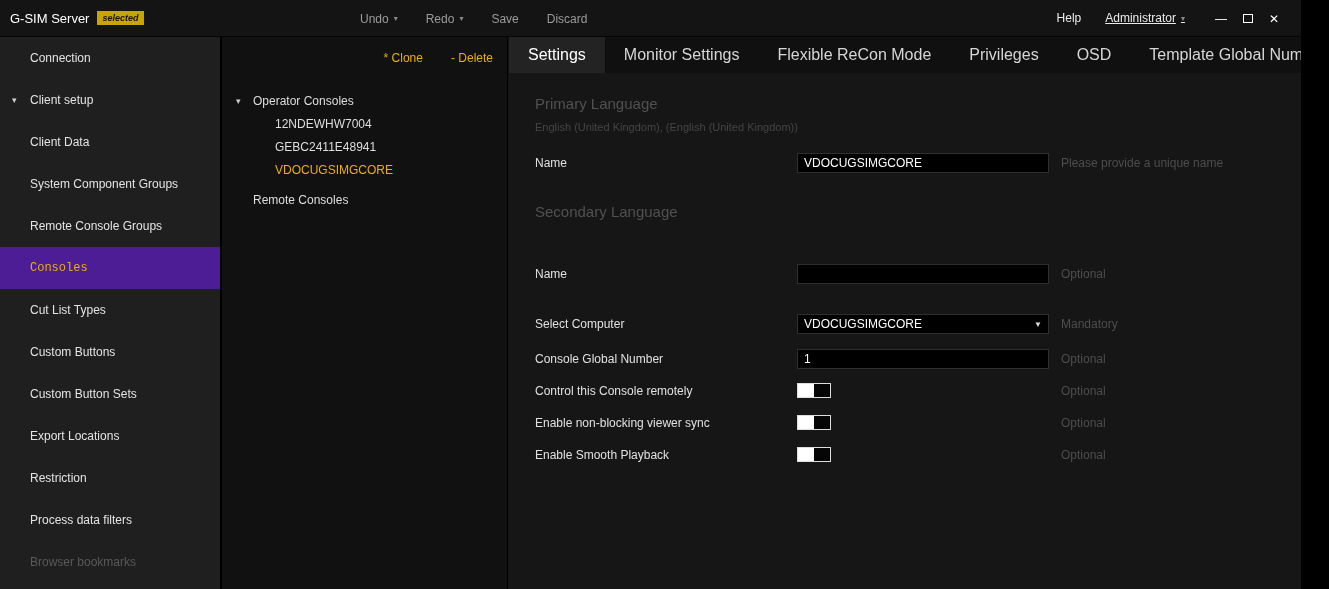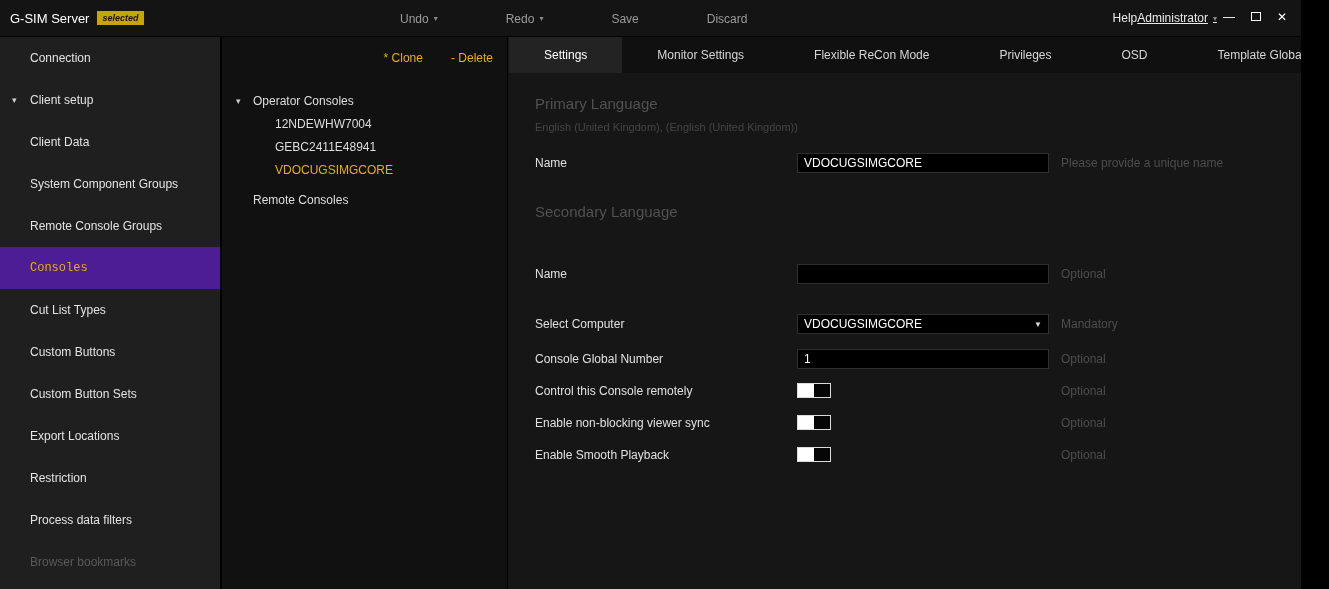--- a/index.html
+++ b/index.html
@@ -4,23 +4,23 @@
 <style>
   * { margin:0; padding:0; box-sizing:border-box; }
   body { background:#000; font-family:"Liberation Sans", sans-serif; }
   .app { width:1301px; height:589px; position:relative; overflow:hidden; background:#161616; color:#ddd; }
 
   
   .topbar { height:37px; background:#141414; border-bottom:1px solid #050505; display:flex; align-items:center; position:relative; }
   .title { margin-left:10px; font-size:13px; color:#fff; }
   .badge { margin-left:8px; background:#c9a406; color:#141400; font-size:9px; font-weight:bold; padding:2px 5px;font-style:italic; }
   .topmenu { position:absolute; left:360px; top:0; height:37px; display:flex; align-items:center; gap:28px; font-size:12px; color:#9b9b9b; }
-  .topmenu .mitem { display:flex; align-items:center; gap:5px; cursor:pointer;margin-left:40px; }
+  .topmenu .mitem { display:flex; align-items:center; gap:5px; cursor:pointer; }
   .mini-caret { font-size:8px; color:#8a8a8a; }
-  .topright { margin-left:auto; display:flex; align-items:flex-start; margin-right:14px; font-size:12px; color:#eaeaea; }
+  .topright { margin-left:auto; display:flex; align-items:flex-end; gap:24px; margin-right:22px; font-size:12px; color:#eaeaea; }
   .winbtns { display:flex; align-items:center; gap:16px; margin-left:6px; }
   .winbtn { color:#fff; font-size:12px; line-height:1; cursor:pointer; }
   .maxbox { display:inline-block; width:10px; height:9px; border:1px solid #fff; }
 
   
   .sidebar { position:absolute; top:37px; left:0; width:220px; bottom:0; background:#1f1f1f; }
   .sb-item { height:42px; display:flex; align-items:center; padding-left:30px; font-size:12px; color:#e3e3e3; position:relative; cursor:pointer; }
   .sb-item .tri { position:absolute; left:12px; font-size:9px; color:#cfcfcf; }
   .sb-item.selected { background:#4c1d95; color:#e9b100;font-family:Liberation Mono, monospace; }
   .sb-item.disabled { color:#595959; }
@@ -33,21 +33,21 @@
   .tree-row { height:23px; display:flex; align-items:center; cursor:pointer; }
   .tree-row.root { padding-left:31px; position:relative; }
   .tree-row.root .tri { position:absolute; left:14px; font-size:9px; color:#ccc; }
   .tree-row.child { padding-left:53px; }
   .tree-row.child.selected { color:#e9b100; }
   .tree-row.remote { padding-left:31px; margin-top:7px; }
 
   
   .main { position:absolute; top:37px; left:509px; right:0; bottom:0; background:#161616; }
   .tabbar { height:36px; background:#101010; display:flex; }
-  .tab { padding:0 35px; display:flex; align-items:center; font-size:12px; color:#d6d6d6; cursor:pointer; white-space:nowrap; }
+  .tab { padding:0 19px; display:flex; align-items:center; font-size:16px; color:#d6d6d6; cursor:pointer; white-space:nowrap; }
   .tab.active { background:#232323; color:#fff; }
 
   .content { padding-left:26px; }
   .h-lang { margin-top:22px; font-size:15px; color:#515151; }
   .sub { margin-top:9px; font-size:11px; color:#454545; }
   .row { display:flex; align-items:center; }
   .row .lbl { width:262px; font-size:12px; color:#e0e0e0; }
   .hint { margin-left:12px; font-size:12px; color:#4d4d4d; }
   .txt { width:252px; height:20px; background:#000; border:1px solid #2f2f2f; color:#fff; font-size:12px; padding:0 6px; font-family:inherit; }
   .selectbox { width:252px; height:20px; background:#000; border:1px solid #2f2f2f; color:#fff; font-size:12px; display:flex; align-items:center; justify-content:space-between; padding:0 6px; cursor:pointer; }

